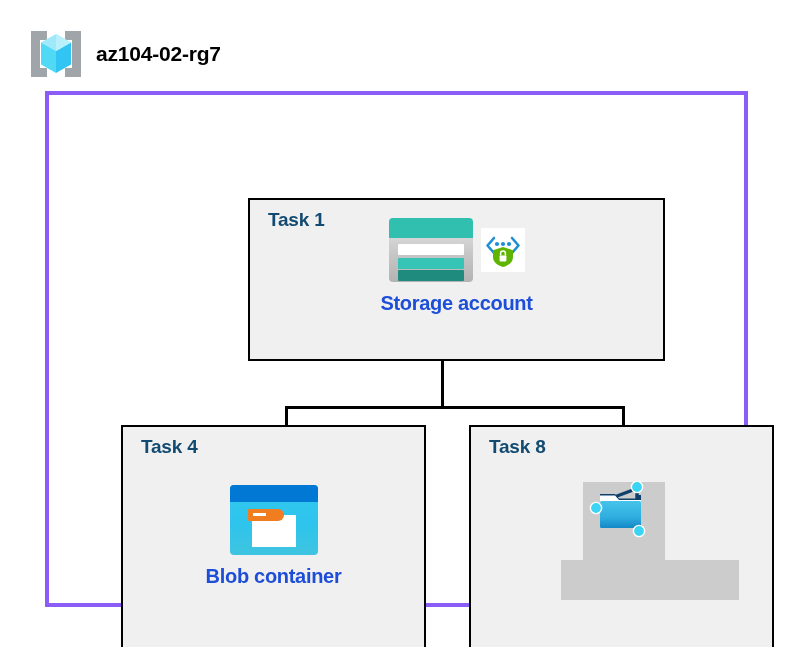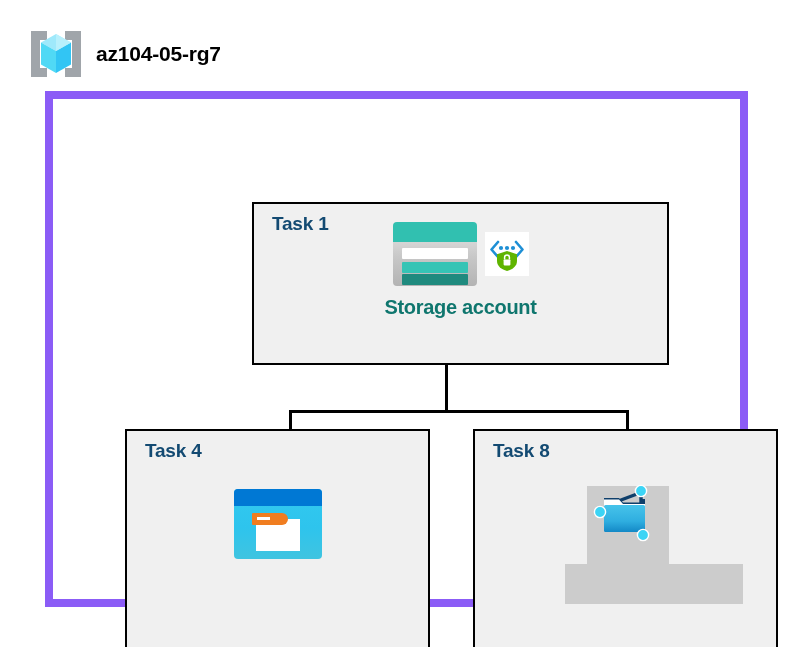--- a/index.html
+++ b/index.html
@@ -38,21 +38,21 @@
     white-space: nowrap;
   }
 
   
   #rg-container {
     position: absolute;
     left: 45px;
     top: 91px;
     width: 703px;
     height: 516px;
-    border: 8px solid #8b5cf6;
+    border: 4px solid #8b5cf6;
     box-sizing: border-box;
     background: #ffffff;
   }
 
   
   .task-panel {
     position: absolute;
     background: #f0f0f0;
     border: 2px solid #000000;
     box-sizing: border-box;
@@ -82,21 +82,21 @@
   .node-icons {
     display: flex;
     align-items: center;
     justify-content: center;
     gap: 8px;
   }
   .node-label {
     margin-top: 10px;
     font-size: 20px;
     font-weight: bold;
-    color: #0f766e;
+    color: #1d4ed8;
     letter-spacing: -0.3px;
     white-space: nowrap;
   }
 
   
   #node-storage { top: 18px; }
   #node-blob    { top: 58px; }
   #node-fileshare { top: 48px; }
 
   
@@ -231,21 +231,21 @@
     <div class="bracket bracket-l"></div>
     <div class="bracket bracket-r"></div>
     <svg width="52" height="52" viewBox="0 0 52 52" style="position:absolute;left:0;top:0;">
       <polygon points="26,6 41,14.5 26,23 11,14.5" fill="#9FE9FB"></polygon>
       <polygon points="11,14.5 26,23 26,45 11,36.5" fill="#50D9F5"></polygon>
       <polygon points="41,14.5 26,23 26,45 41,36.5" fill="#32C5F4"></polygon>
       <polygon points="26,6 41,14.5 26,23" fill="#B8F0FC"></polygon>
     </svg>
   </div>
 
-  <div id="rg-title">az104-05-rg7</div>
+  <div id="rg-title">az104-02-rg7</div>
 </div>
 
 <div id="rg-container">
 
   <div class="conn" id="conn-trunk"></div>
   <div class="conn" id="conn-bar"></div>
   <div class="conn" id="conn-drop-left"></div>
   <div class="conn" id="conn-drop-right"></div>
 
   <div class="task-panel" id="task-panel-1">
@@ -283,20 +283,21 @@
     <div class="task-label">Task 4</div>
 
     <div class="node" id="node-blob">
       <div class="node-icons">
         <div class="blob-icon">
           <div class="blob-head"></div>
           <div class="blob-doc"></div>
           <div class="blob-tab"></div>
         </div>
       </div>
+      <div class="node-label">Blob container</div>
     </div>
   </div>
 
   <div class="task-panel" id="task-panel-3">
     <div class="task-label">Task 8</div>
 
     <div class="sel-box" id="fileshare-sel-icon"></div>
     <div class="sel-box" id="fileshare-sel-text"></div>
 
     <div class="node" id="node-fileshare">

